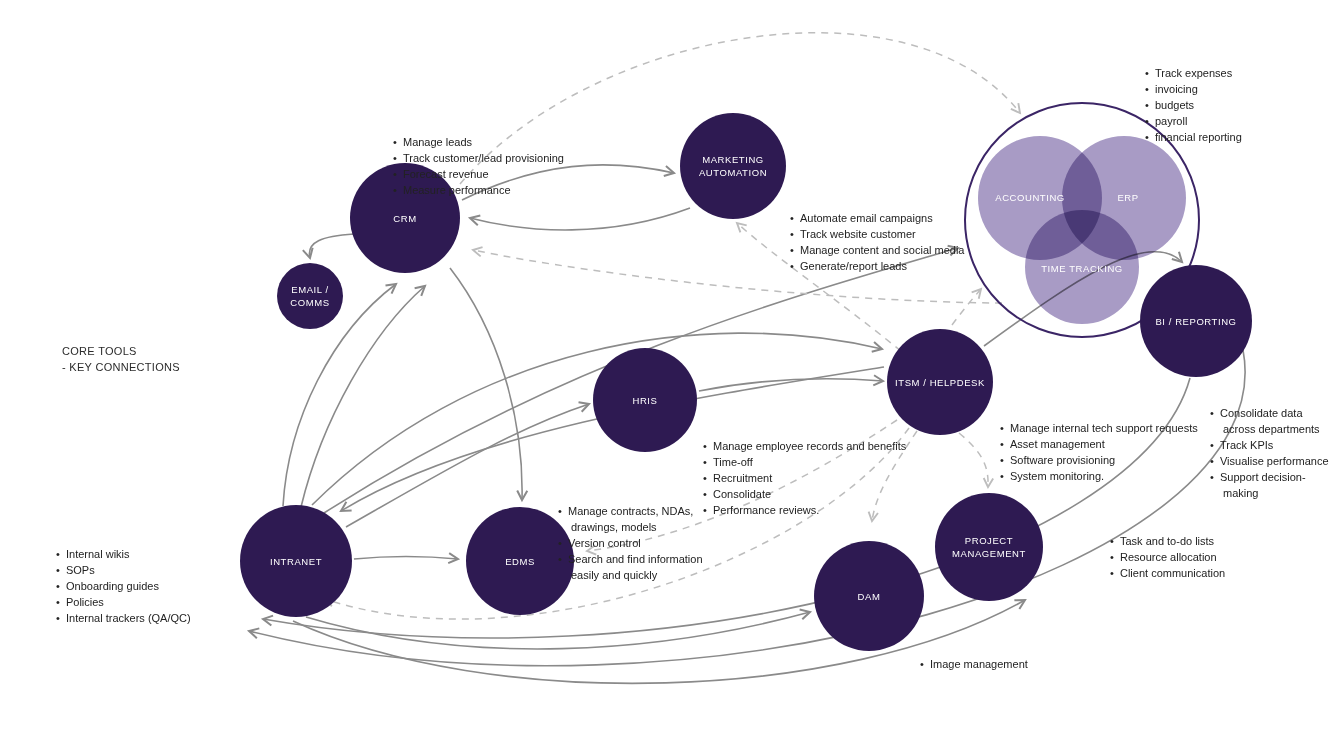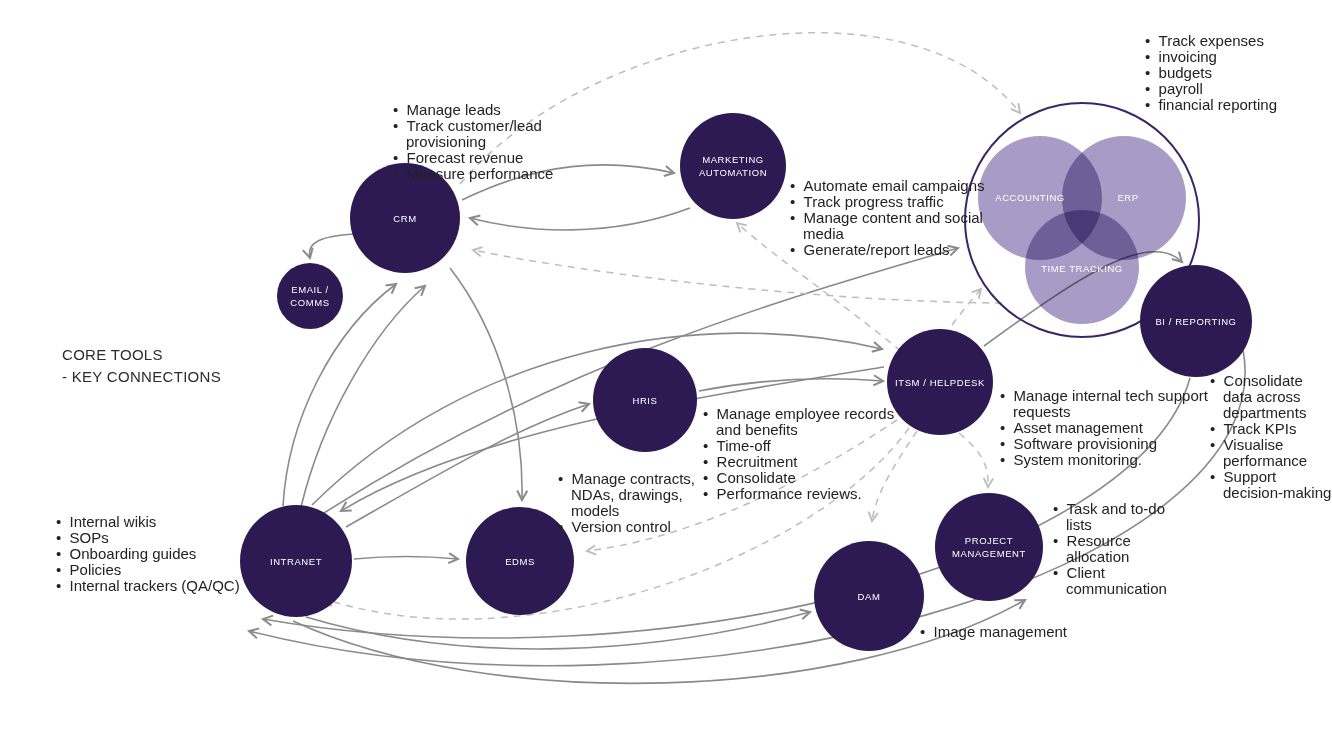--- a/index.html
+++ b/index.html
@@ -1,22 +1,22 @@
 <!DOCTYPE html>
 <html><head>
 <meta charset="utf-8">
 <style>
   html,body{margin:0;padding:0;background:#ffffff;}
   body{width:1332px;height:742px;position:relative;overflow:hidden;
        font-family:"Liberation Sans",sans-serif;}
   .stage{position:absolute;inset:0;width:1332px;height:742px;}
   svg.diagram{position:absolute;left:0;top:0;width:1332px;height:742px;overflow:visible;}
-  .title{position:absolute;left:62px;top:344px;font-size:15px;line-height:1.45;
+  .title{position:absolute;left:62px;top:344px;font-size:11px;line-height:1.45;
          color:#2b2b2b;letter-spacing:.3px;font-weight:400;}
-  .note{position:absolute;font-size:15px;line-height:16px;color:#222222;}
+  .note{position:absolute;font-size:11px;line-height:16px;color:#222222;margin-top:32px;}
   .note ul{margin:0;padding:0;list-style:none;}
   .note li{padding-left:13px;text-indent:-13px;}
   .note li::before{content:"•\00a0\00a0";}
   .note.right{}
   .note.right li{padding-left:0;padding-right:0;text-indent:0;}
   .edge-solid{fill:none;stroke-width:1.6px;}
   .edge-dashed{fill:none;stroke-width:1.5px;stroke-dasharray:7 6;}
   .node-label{font-size:9.5px;letter-spacing:.06em;fill:#ffffff;text-anchor:middle;}
   .venn-label{font-size:9.5px;letter-spacing:.06em;fill:#ffffff;text-anchor:middle;}
 </style>
@@ -103,21 +103,21 @@
         <ul>
           <li>Manage leads</li>
           <li>Track customer/lead provisioning</li>
           <li>Forecast revenue</li>
           <li>Measure performance</li>
         </ul>
       </div>
       <div class="note" style="top: 178px; width: 195px; left: 790px; color: rgb(34, 34, 34);">
         <ul>
           <li>Automate email campaigns</li>
-          <li>Track progress traffic</li>
+          <li>Track website customer</li>
           <li>Manage content and social media</li>
           <li>Generate/report leads</li>
         </ul>
       </div>
       <div class="note" style="top: 33px; width: 152px; left: 1145px; color: rgb(34, 34, 34);">
         <ul>
           <li>Track expenses</li>
           <li>invoicing</li>
           <li>budgets</li>
           <li>payroll</li>
@@ -146,32 +146,33 @@
           <li>Manage internal tech support requests</li>
           <li>Asset management</li>
           <li>Software provisioning</li>
           <li>System monitoring.</li>
         </ul>
       </div>
       <div class="note" style="top: 471px; width: 150px; left: 558px; color: rgb(34, 34, 34);">
         <ul>
           <li>Manage contracts, NDAs, drawings, models</li>
           <li>Version control</li>
+          <li>Search and find information easily and quickly</li>
         </ul>
       </div>
       <div class="note right" style="top: 514px; width: 190px; right: 1086px; color: rgb(34, 34, 34);">
         <ul>
           <li>Internal wikis</li>
           <li>SOPs</li>
           <li>Onboarding guides</li>
           <li>Policies</li>
           <li>Internal trackers (QA/QC)</li>
         </ul>
       </div>
-      <div class="note" style="top: 501px; width: 130px; left: 1053px; color: rgb(34, 34, 34);">
+      <div class="note" style="top: 501px; width: 130px; left: 1110px; color: rgb(34, 34, 34);">
         <ul>
           <li>Task and to-do lists</li>
           <li>Resource allocation</li>
           <li>Client communication</li>
         </ul>
       </div>
       <div class="note" style="top: 624px; width: 160px; left: 920px; color: rgb(34, 34, 34);">
         <ul>
           <li>Image management</li>
         </ul>

